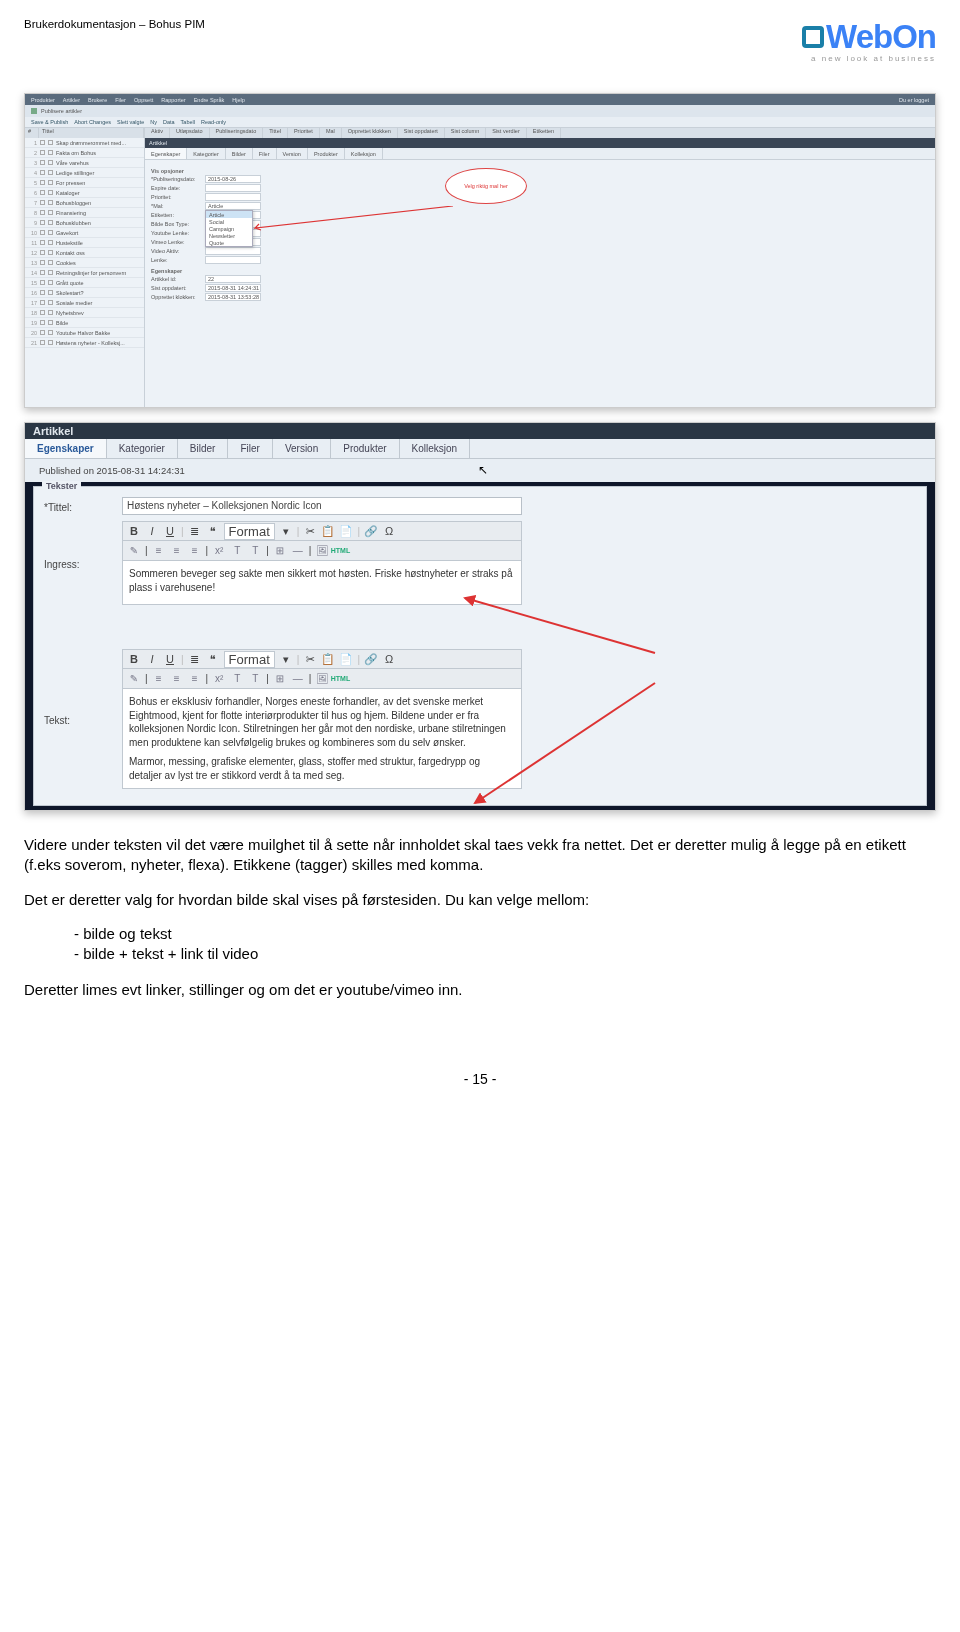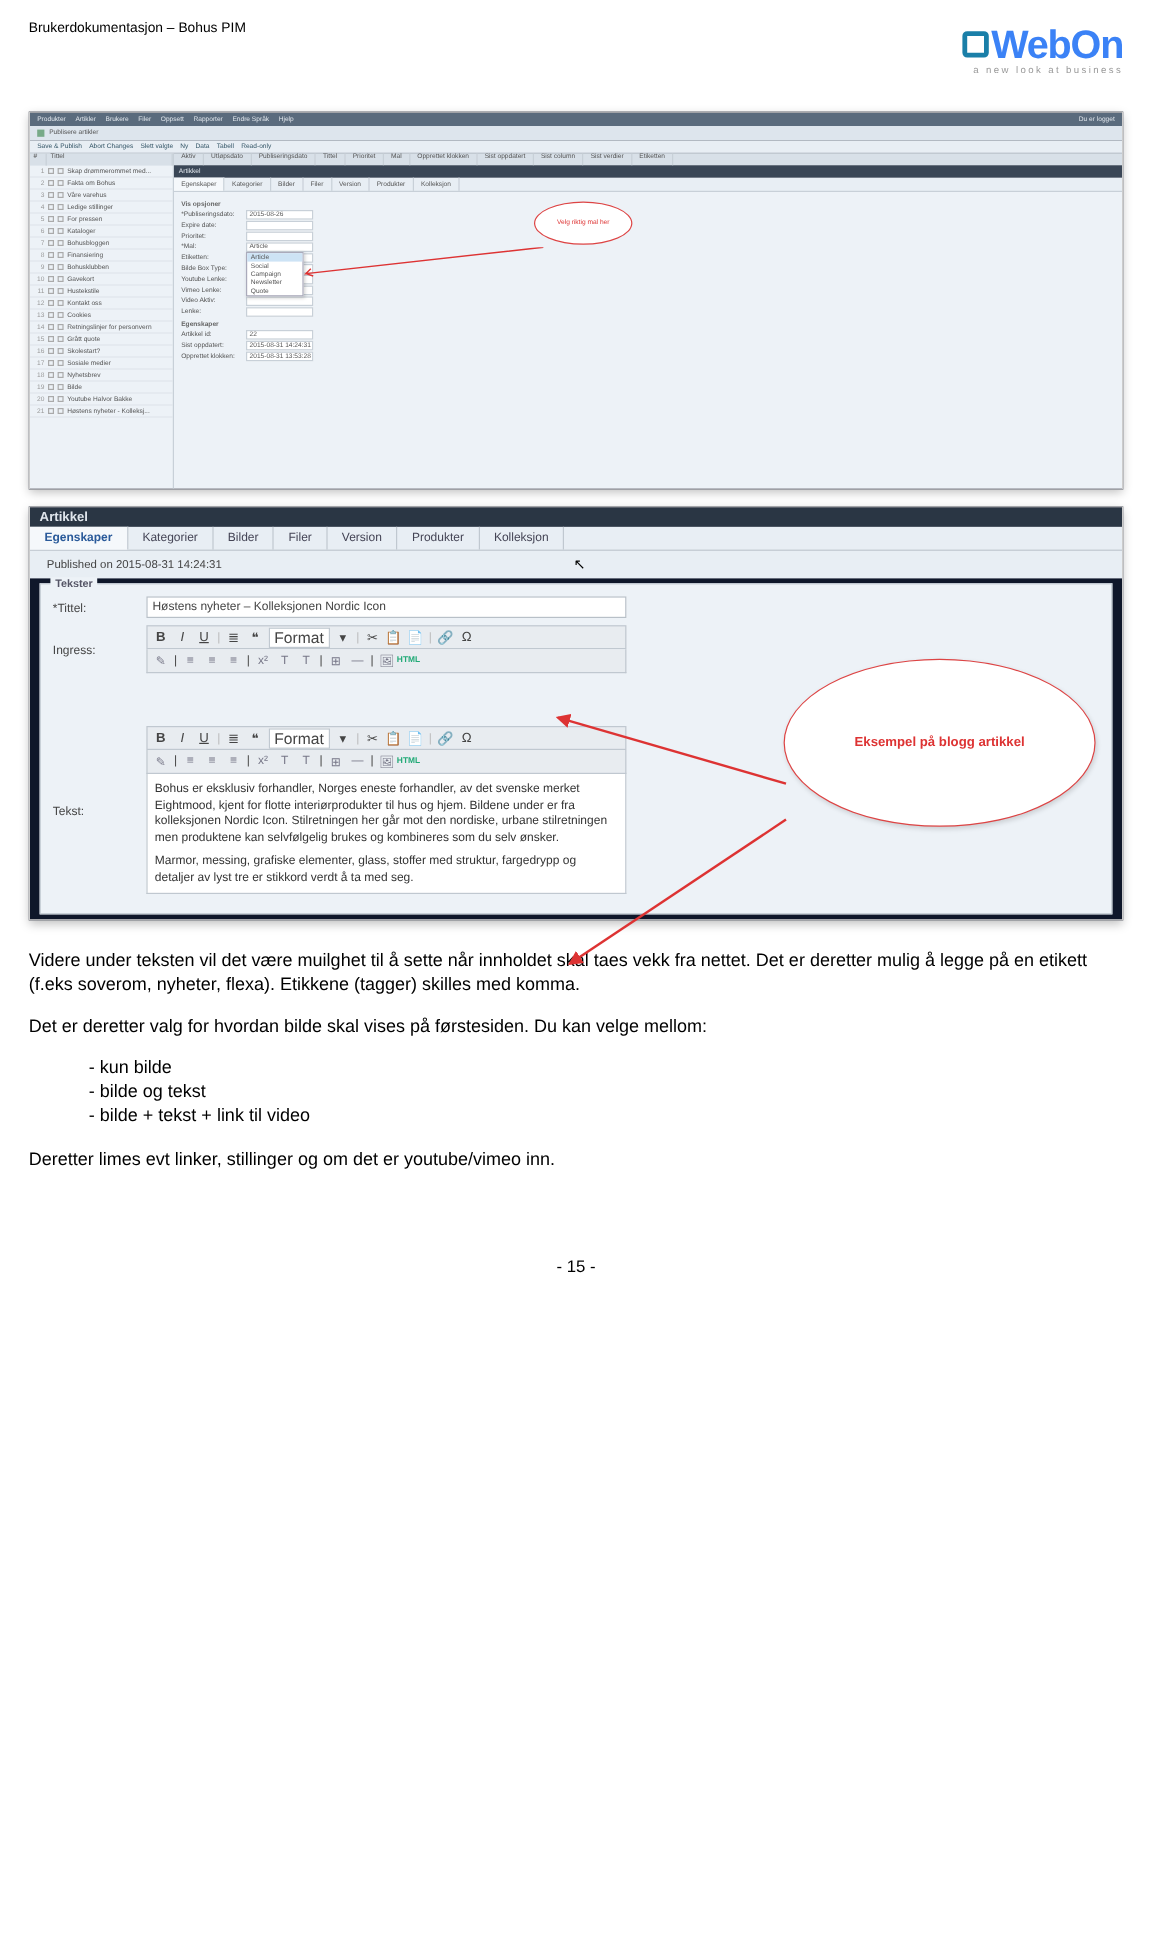--- a/index.html
+++ b/index.html
@@ -418,20 +418,21 @@
               <span class="ic">x²</span>
                 <span class="ic">T</span>
                 <span class="ic">T</span>
                 <span class="sep">|</span>
               <span class="ic">⊞</span>
                 <span class="ic">—</span>
                 <span class="sep">|</span>
               <span class="ic">🖼</span>
               <span class="ic" style="color:#2a7;font-size:7px;font-weight:bold">HTML</span>
             </div>
+            <div class="s2-txt">Sommeren beveger seg sakte men sikkert mot høsten. Friske høstnyheter er straks på plass i varehusene!</div>
           </div>
         </div>
         <div class="s2-frow" style="margin-top:44px">
           <label>Tekst:</label>
           <div class="s2-editor">
             <div class="s2-toolbar">
               <span class="b ic">B</span>
               <span class="i ic">I</span>
               <span class="u ic">U</span>
               <span class="sep">|</span>
@@ -465,41 +466,35 @@
               <span class="ic" style="color:#2a7;font-size:7px;font-weight:bold">HTML</span>
             </div>
             <div class="s2-txt tall">
               <p>Bohus er eksklusiv forhandler, Norges eneste forhandler, av det svenske merket Eightmood, kjent for flotte interiørprodukter til hus og hjem. Bildene under er fra kolleksjonen Nordic Icon. Stilretningen her går mot den nordiske, urbane stilretningen men produktene kan selvfølgelig brukes og kombineres som du selv ønsker.</p>
               <p style="margin-top:6px">Marmor, messing, grafiske elementer, glass, stoffer med struktur, fargedrypp og detaljer av lyst tre er stikkord verdt å ta med seg.</p>
             </div>
           </div>
         </div>
       </div>
     </div>
-    <div class="s2-callout">
-      <div class="s2-bubble">
-          <span>Eksempel på blogg artikkel</span>
-        </div>
-    </div>
     <svg class="s2-arrows" viewBox="0 0 260 260">
       <defs>
           <marker id="ah" markerWidth="6" markerHeight="6" refX="5" refY="3" orient="auto">
             <path d="M0 0 L6 3 L0 6 z" fill="#d33"></path>
           </marker>
         </defs>
       <path d="M200 60 L10 5" stroke="#d33" stroke-width="2" fill="none" marker-end="url(#ah)"></path>
       <path d="M200 90 L20 210" stroke="#d33" stroke-width="2" fill="none" marker-end="url(#ah)"></path>
     </svg>
   </div>
 
   <div class="body-text">
     <p>Videre under teksten vil det være muilghet til å sette når innholdet skal taes vekk fra nettet. Det er deretter mulig å legge på en etikett (f.eks soverom, nyheter, flexa). Etikkene (tagger) skilles med komma.</p>
     <p>Det er deretter valg for hvordan bilde skal vises på førstesiden. Du kan velge mellom:</p>
     <ul>
-      <li>kun bilde</li>
       <li>bilde og tekst</li>
       <li>bilde + tekst + link til video</li>
     </ul>
     <p>Deretter limes evt linker, stillinger og om det er youtube/vimeo inn.</p>
   </div>
 
   <div class="footer">- 15 -</div>
 </div>
 
 </body></html>

